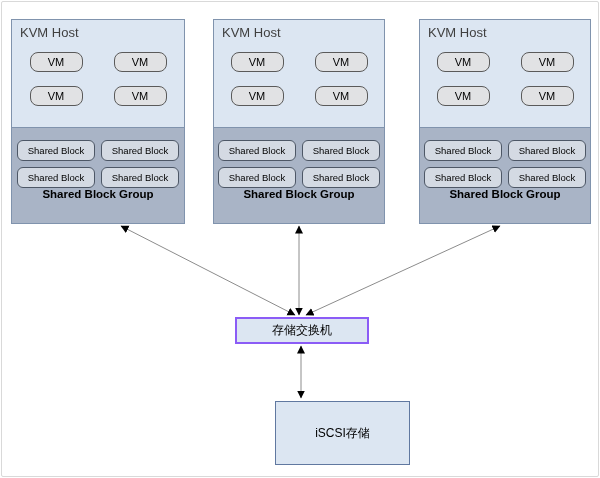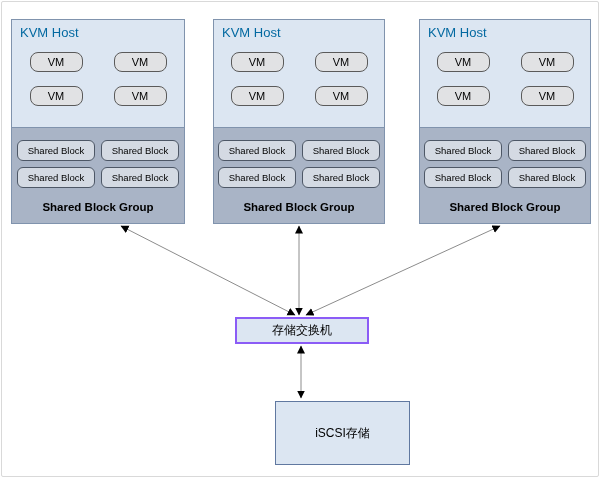--- a/index.html
+++ b/index.html
@@ -30,21 +30,21 @@
   .host-2 { left: 211px; }
   .host-3 { left: 417px; }
 
   .host-top {
     height: 107px;
     padding: 4px 8px 0 8px;
   }
   .host-title {
     font-size: 13px;
     line-height: 17px;
-    color: #0369a1;
+    color: #404040;
   }
   .vm-grid {
     margin-top: 11px;
     display: grid;
     grid-template-columns: 53px 53px;
     grid-template-rows: 20px 20px;
     column-gap: 31px;
     row-gap: 14px;
     justify-content: center;
   }
@@ -79,21 +79,20 @@
     background: #d4dae3;
     border: 1px solid #4d5766;
     border-radius: 6px;
     font-size: 9.5px;
     display: flex;
     align-items: center;
     justify-content: center;
     white-space: nowrap;
   }
   .group-label {
-    margin-top: 13px;
     font-size: 11.5px;
     font-weight: bold;
     text-align: center;
   }
 
   
   .switch-box {
     position: absolute;
     left: 233px; top: 315px;
     width: 134px; height: 27px;

